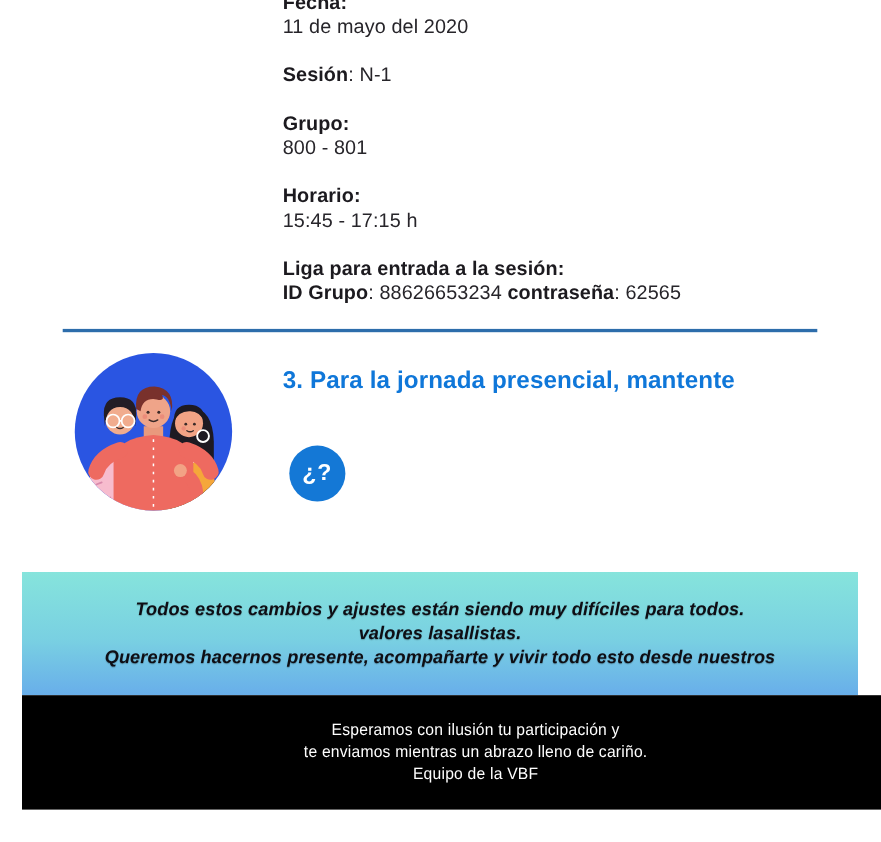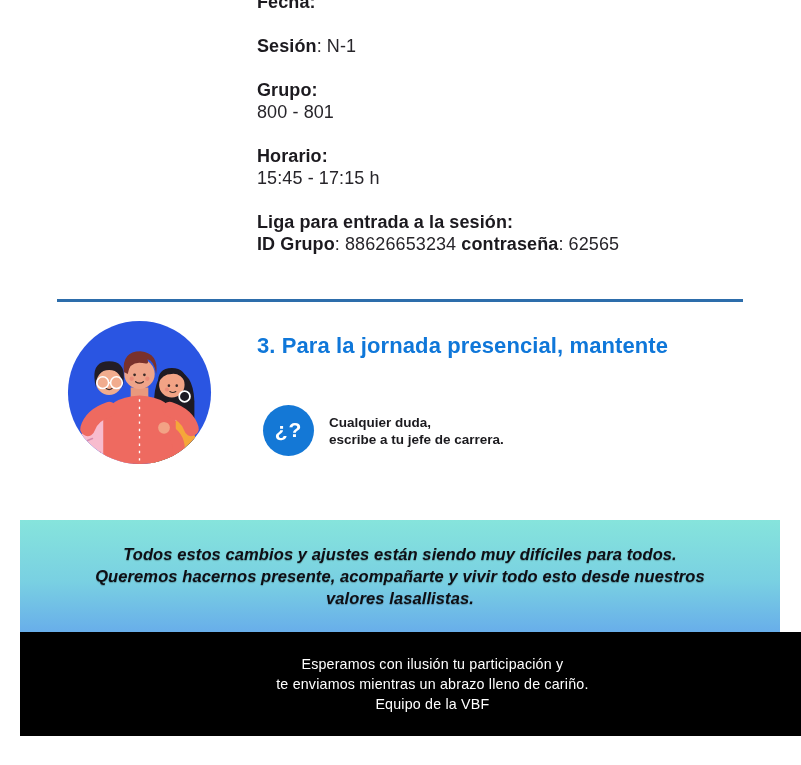--- a/index.html
+++ b/index.html
@@ -53,20 +53,21 @@
     font-size:15px;line-height:20px;color:#ffffff;letter-spacing:.2px;
     transform:scaleX(.95);transform-origin:center;
   }
 </style>
 </head>
 <body>
 
 <div class="details">
   <p>
     <span class="lbl">Fecha:</span><br>
+    <span>11 de mayo del 2020</span>
   </p>
   <p>
     <span class="lbl">Sesión</span><span>: N-1</span>
   </p>
   <p>
     <span class="lbl">Grupo:</span><br>
     <span>800 - 801</span>
   </p>
   <p>
     <span class="lbl">Horario:</span><br>
@@ -136,31 +137,27 @@
     </g>
   </svg>
 </div>
 
 <div class="heading" style="color: rgb(15, 119, 217);">
   <div>3. Para la jornada presencial, mantente</div>
 </div>
 
 <div class="contact">
   <div class="qicon" style="background: rgb(20, 120, 214);">¿?</div>
-  <div class="contact-text">
-    <div>Cualquier duda,</div>
-    <div>escribe a tu jefe de carrera.</div>
-  </div>
 </div>
 
 <div class="teal-band" style="background: linear-gradient(rgb(134, 228, 220) 0%, rgb(121, 208, 226) 55%, rgb(104, 174, 234) 100%);">
   <div class="teal-text">
     <div>Todos estos cambios y ajustes están siendo muy difíciles para todos.</div>
+    <div>valores lasallistas.</div>
     <div>Queremos hacernos presente, acompañarte y vivir todo esto desde nuestros</div>
-    <div>valores lasallistas.</div>
   </div>
 </div>
 
 <div class="black-band" style="background: rgb(0, 0, 0); padding-left: 32px;">
   <div class="black-text">
     <div>Esperamos con ilusión tu participación y</div>
     <div>te enviamos mientras un abrazo lleno de cariño.</div>
     <div>Equipo de la VBF</div>
   </div>
 </div>

